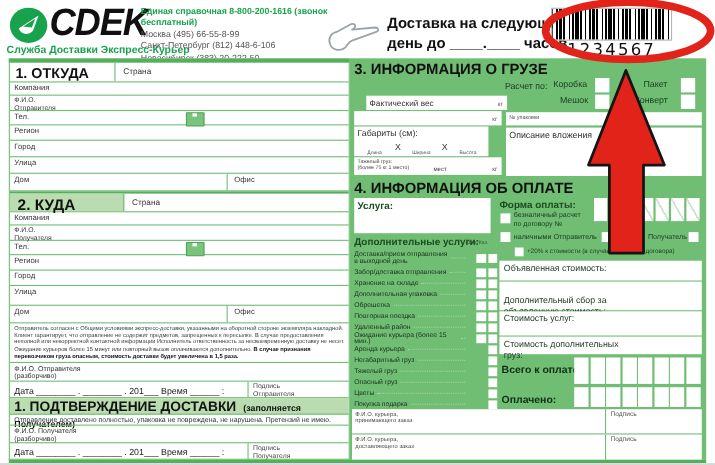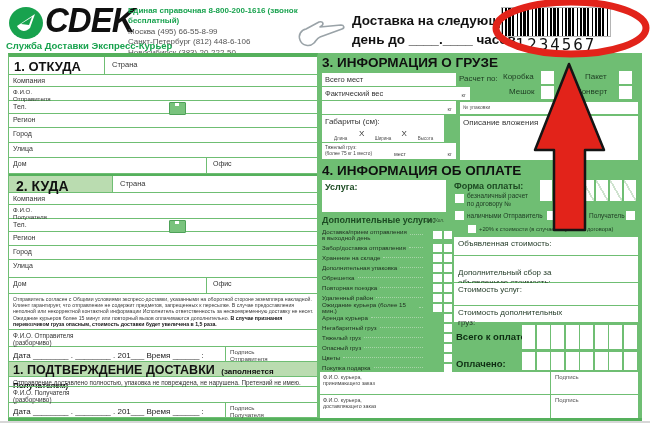--- a/index.html
+++ b/index.html
@@ -191,24 +191,21 @@
       <div class="d">Дата ________ . ________ . 201___        Время ______ : ______</div>
       <div class="s pre">Подпись
 Получателя</div>
     </div>
   </div>
 
   <div class="abs right-col">
 
     <div class="abs sec-title" style="left:4px;top:2px">3. ИНФОРМАЦИЯ О ГРУЗЕ</div>
 
-    <div class="wf" style="left:4px;top:20px;width:134px;height:13px">
-      <span class="flabel">Всего мест</span>
-    </div>
-    <div class="wf" style="left:4px;top:34px;width:148px;height:13px">
+    <div class="wf" style="left:15px;top:34px;width:128px;height:13px">
       <span class="flabel">Фактический вес</span>
       <span class="unit">кг</span>
     </div>
     <div class="wf" style="left:4px;top:48px;width:134px;height:13px">
       <span class="unit">кг</span>
     </div>
     <div class="wf" style="left:4px;top:62px;width:122px;height:27px">
       <span class="flabel" style="font-size:8px">Габариты (см):</span>
       <span class="dims">
         <span class="dim">Длина</span>

